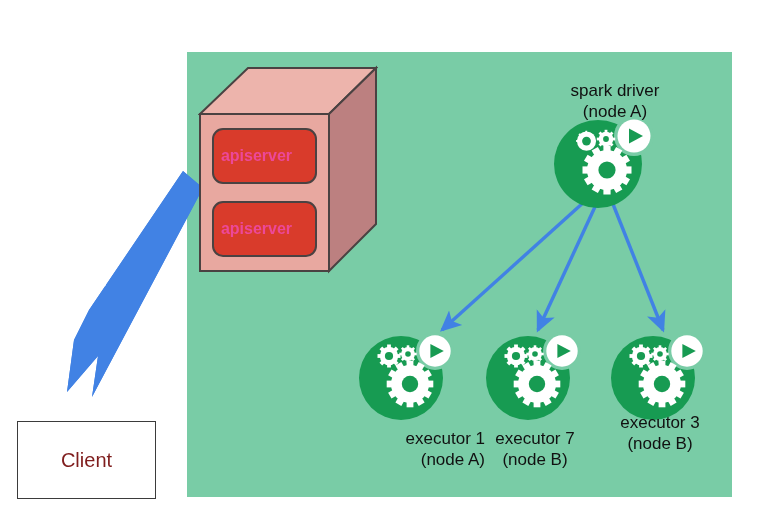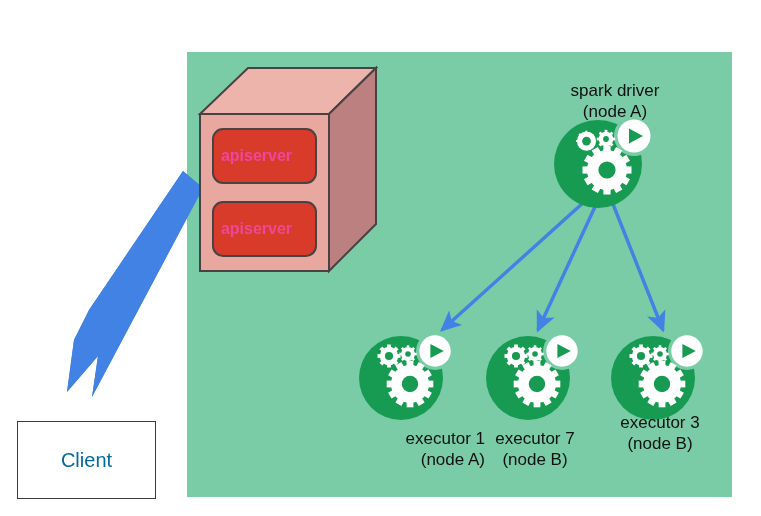--- a/index.html
+++ b/index.html
@@ -55,21 +55,21 @@
     top: 421px;
     width: 139px;
     height: 78px;
     background: #ffffff;
     border: 1px solid #3b3b3b;
     box-sizing: border-box;
     display: flex;
     align-items: center;
     justify-content: center;
     font-size: 20px;
-    color: #0369a1;
+    color: #7f1d1d;
   }
 
   
   #spark-submit-arrow {
     left: 55px;
     top: 160px;
     width: 165px;
     height: 260px;
   }
   #spark-submit-label {

